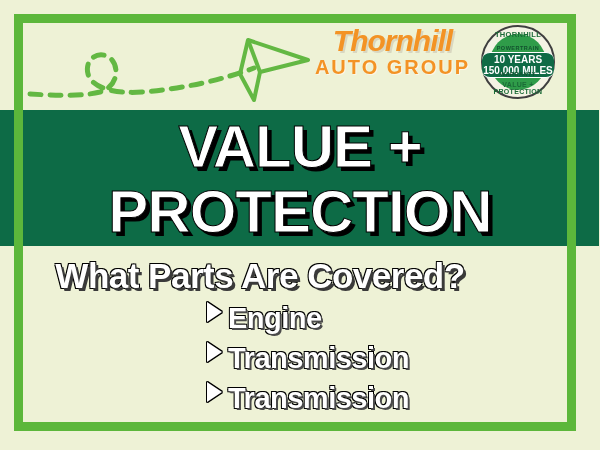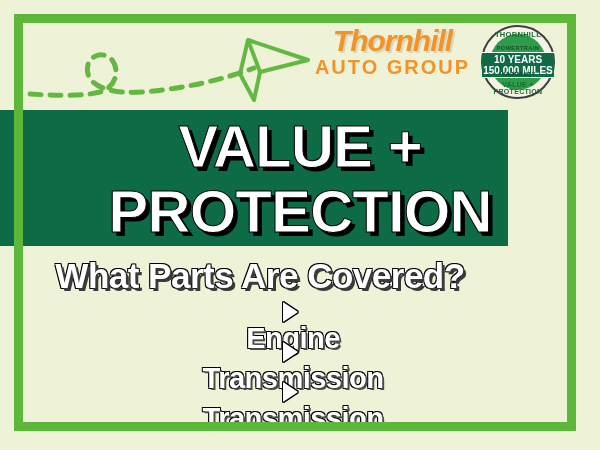--- a/index.html
+++ b/index.html
@@ -51,34 +51,34 @@
   }
   .seal-arc-top,.seal-arc-bot{
     position:absolute;left:0;width:74px;text-align:center;
     font-size:7.5px;font-weight:bold;color:#1b6b37;letter-spacing:0.3px;
   }
   .seal-arc-top{top:5px;}
   .seal-arc-bot{bottom:4px;color:#1b6b37;font-size:7px;}
   .seal-bar{
     position:absolute;left:1px;top:27px;width:72px;
     background:#0f6b45;border-top:1px solid #fff;border-bottom:1px solid #fff;
-    padding:1px 0;text-align:center;
+    padding:1px 0;text-align:center;border-radius:8px;
   }
   .seal-l1{font-size:10px;font-weight:bold;color:#fff;line-height:11px;white-space:nowrap;}
   .seal-l2{font-size:10px;font-weight:bold;color:#fff;line-height:11px;white-space:nowrap;}
   .seal-small{
     position:absolute;left:0;width:74px;text-align:center;
     font-size:5.5px;font-weight:bold;color:#13522f;letter-spacing:0.5px;
   }
   .seal-pt{top:20px;}
   .seal-wr{top:46px;}
 
   
   .band{
-    position:absolute;left:0;top:110px;width:508px;height:136px;background:#0d6b46;
+    position:absolute;left:0;top:110px;width:599px;height:136px;background:#0d6b46;
   }
   .headline{
     position:absolute;left:0;top:0;width:600px;text-align:center;
     color:#ffffff;font-weight:bold;font-size:60px;line-height:65px;
     letter-spacing:-1px;
     text-shadow:4px 4px 0 #000000;
     -webkit-text-stroke:1px #000;
   }
   .headline .l1{display:block;padding-top:4px;}
   .headline .l2{display:block;}
@@ -89,21 +89,21 @@
     text-align:center;color:#ffffff;font-weight:bold;font-size:35px;
     line-height:44px;letter-spacing:-0.5px;
     text-shadow:3px 3px 0 #3a3a3a, -1px -1px 0 #000,1px -1px 0 #000,-1px 1px 0 #000,1px 1px 0 #000;
     padding-top:6px;
   }
   .cols{display:flex;justify-content:center;padding-top:4px;}
   .col{display:flex;flex-direction:column;}
   .col-left{width:238px;padding-left:66px;box-sizing:border-box;}
   .col-right{width:240px;padding-left:18px;box-sizing:border-box;}
   .item{
-    display:flex;align-items:center;height:40px;flex-direction:column;
+    display:flex;height:40px;
   }
   .bullet{
     width:0;height:0;border-left:15px solid #ffffff;
     border-top:10px solid transparent;border-bottom:10px solid transparent;
     margin-right:6px;
     filter:drop-shadow(1px 0 0 #000) drop-shadow(-1px 0 0 #000) drop-shadow(0 1px 0 #000) drop-shadow(0 -1px 0 #000);
     flex:none;
   }
   .item-label{
     color:#ffffff;font-weight:bold;font-size:29px;line-height:32px;letter-spacing:-0.5px;

